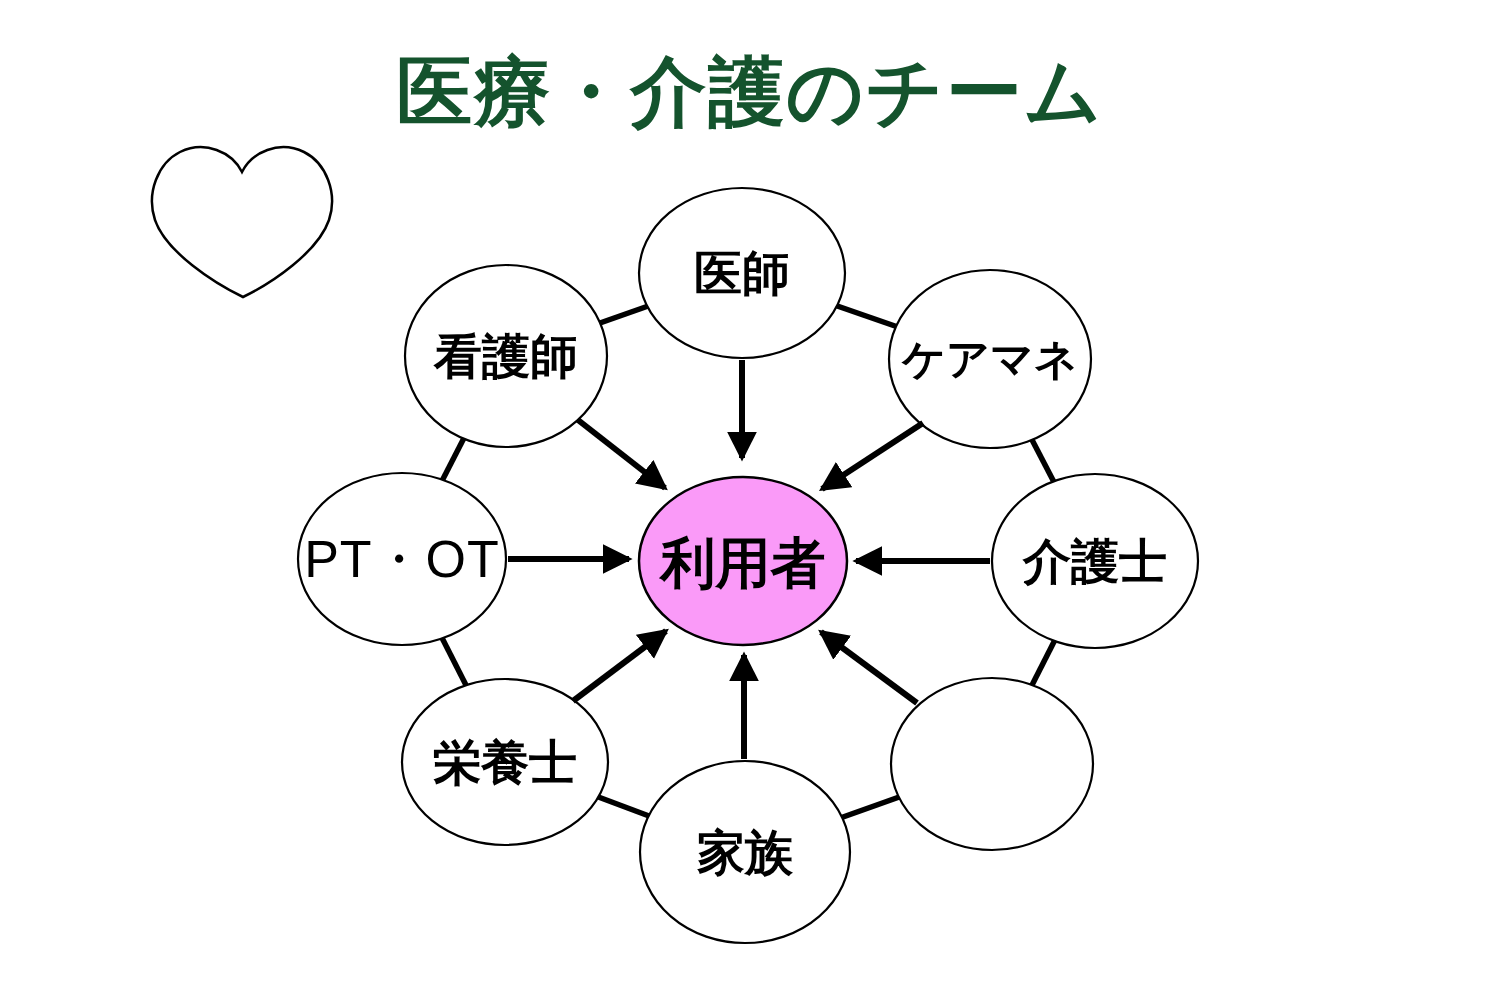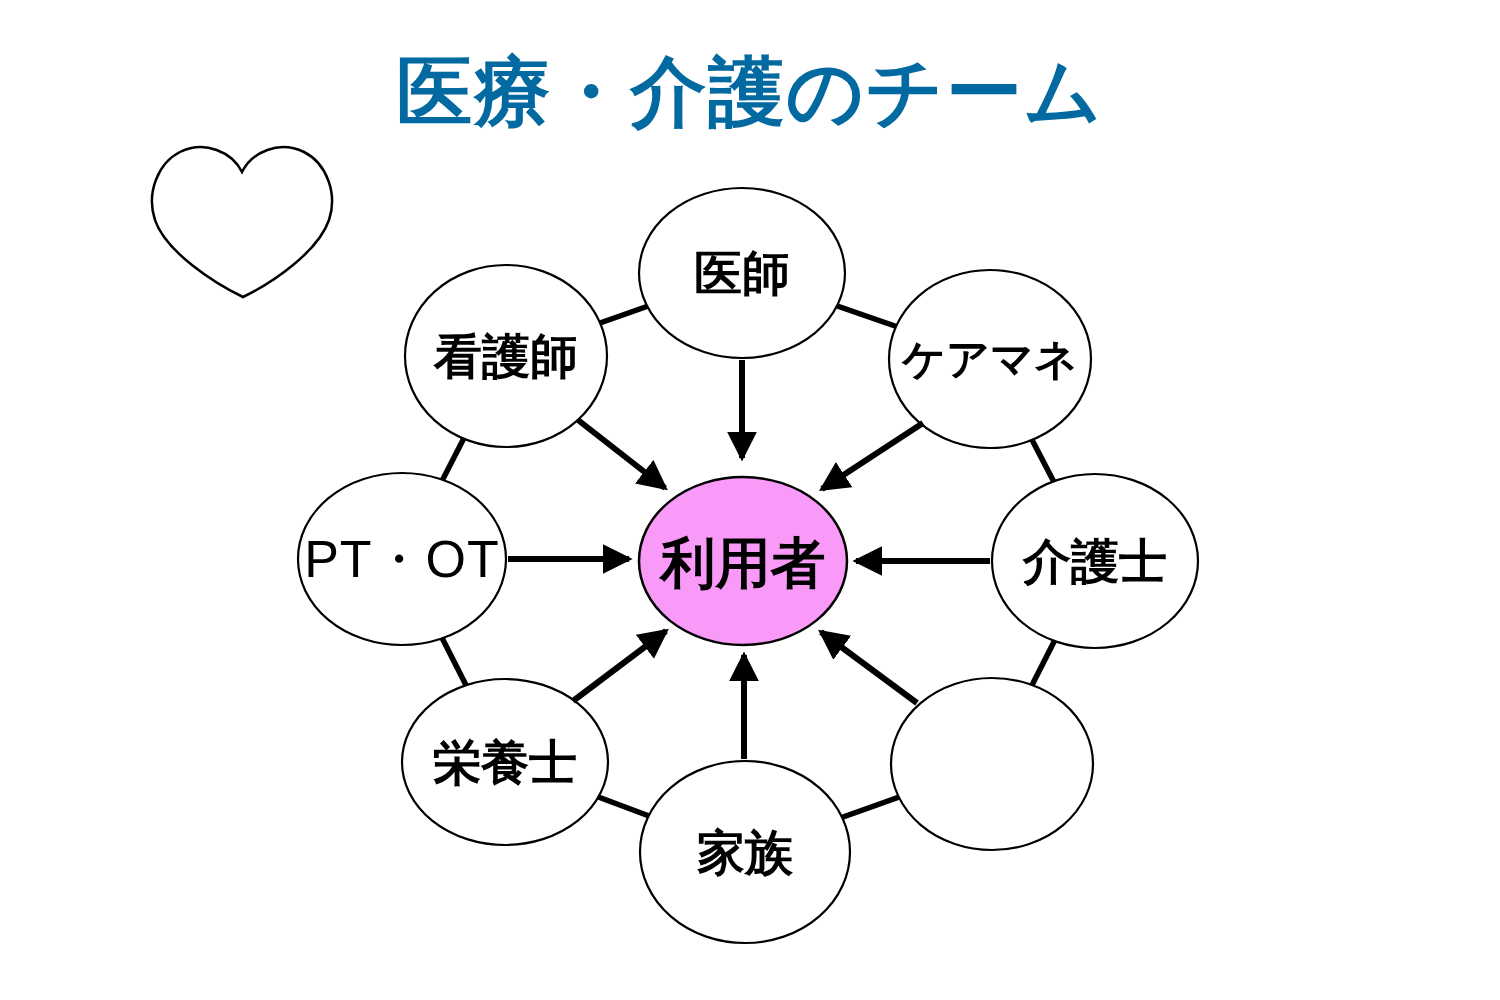--- a/index.html
+++ b/index.html
@@ -16,21 +16,21 @@
     overflow: hidden;
   }
   .title {
     position: absolute;
     left: 0;
     top: 42px;
     width: 1500px;
     text-align: center;
     font-size: 76px;
     font-weight: bold;
-    color: #0369a1;
+    color: #14532d;
     letter-spacing: 2px;
     font-family: "Liberation Sans", sans-serif;
   }
   svg text {
     font-family: "Liberation Sans", sans-serif;
     fill: #000000;
   }
   .node-label {
     font-size: 48px;
     font-weight: bold;

